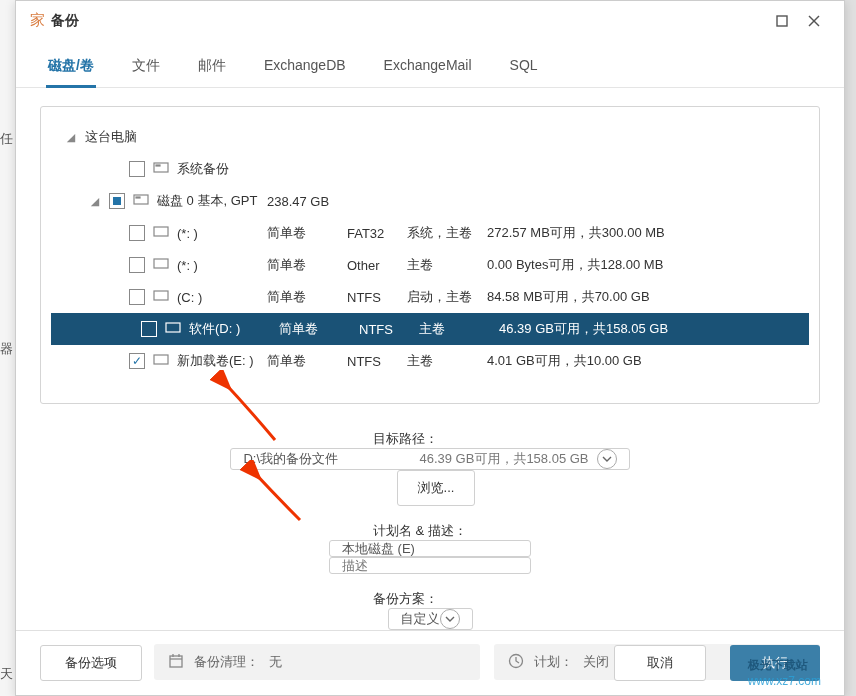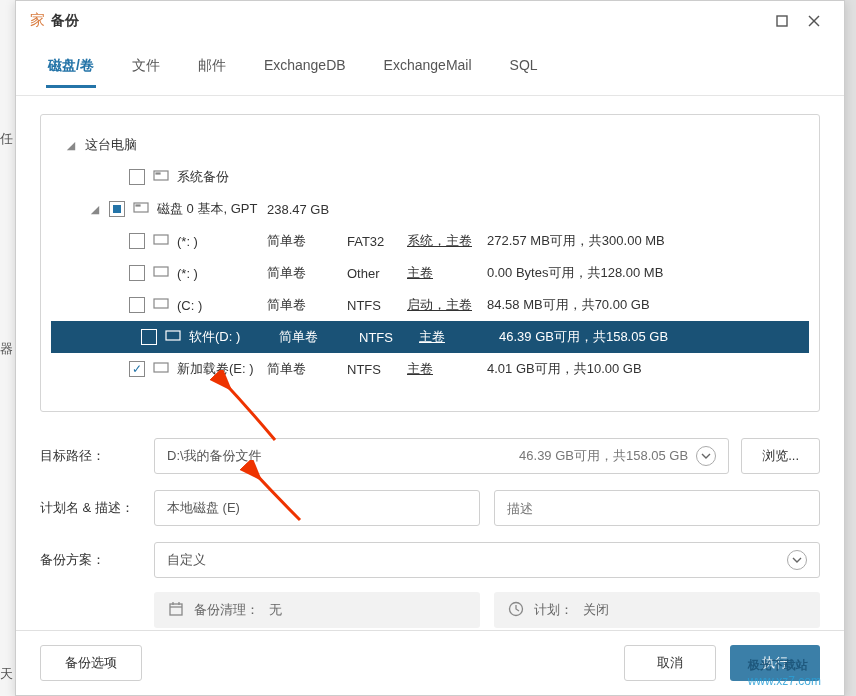--- a/index.html
+++ b/index.html
@@ -5,53 +5,53 @@
 * { margin: 0; padding: 0; box-sizing: border-box; font-family: "Microsoft YaHei", Arial, sans-serif; }
 body { background: #e0e0e0; width: 856px; height: 696px; overflow: hidden; position: relative; }
 .left-bg { position: absolute; left: 0; top: 0; width: 15px; height: 100%; background: #f5f5f5; }
 .left-bg-1 { position: absolute; left: 0; top: 130px; width: 15px; height: 30px; color: #555; font-size: 13px; }
 .left-bg-2 { position: absolute; left: 0; top: 340px; width: 15px; height: 30px; color: #555; font-size: 13px; }
 .left-bg-3 { position: absolute; left: 0; top: 665px; width: 15px; height: 30px; color: #555; font-size: 13px; }
 .dialog { position: absolute; left: 15px; top: 0; width: 830px; height: 696px; background: #fff; border: 1px solid #ccc; box-shadow: 0 2px 10px rgba(0,0,0,0.15); }
 .titlebar { height: 40px; display: flex; align-items: center; padding: 0 14px; border-bottom: 1px solid transparent; }
 .titlebar .title-text { flex: 1; font-size: 14px; color: #333; font-weight: bold; }
 .titlebar .wbtn { width: 32px; height: 28px; display: flex; align-items: center; justify-content: center; cursor: pointer; color: #555; }
-.tabs { display: flex; gap: 34px; padding: 10px 30px 8px; border-bottom: 1px solid #e5e5e5; }
+.tabs { display: flex; gap: 34px; padding: 10px 30px 0; border-bottom: 1px solid #e5e5e5; }
 .tab { padding: 6px 2px 12px; font-size: 14px; color: #555; cursor: pointer; position: relative; }
 .tab.active { color: #2474a8; font-weight: bold; }
 .tab.active::after { content: ''; position: absolute; bottom: -1px; left: 0; right: 0; height: 3px; background: #2474a8; }
 .content { padding: 18px 24px; }
 .tree-box { border: 1px solid #d5d5d5; border-radius: 3px; padding: 14px 10px; height: 298px; overflow: hidden; }
 .tree-row { display: flex; align-items: center; height: 32px; font-size: 13px; color: #333; cursor: pointer; }
 .tree-row.hover { background: #1a5276; color: #fff; }
 .tree-row .col-exp { width: 16px; text-align: center; color: #888; font-size: 11px; margin-right: 6px; }
 .tree-row .col-chk { width: 16px; height: 16px; border: 1px solid #888; margin-right: 8px; display: flex; align-items: center; justify-content: center; }
 .tree-row .col-chk.checked::after { content: '✓'; font-size: 12px; color: #2474a8; }
 .tree-row .col-chk.partial::after { content: ''; width: 8px; height: 8px; background: #2474a8; }
 .tree-row.hover .col-chk { border-color: #fff; }
 .tree-row .col-icon { width: 18px; margin-right: 6px; color: #888; }
 .tree-row.hover .col-icon { color: #fff; }
 .tree-row .col-name { width: 120px; }
 .tree-row .col-type { width: 80px; }
 .tree-row .col-fs { width: 60px; }
-.tree-row .col-role { width: 80px; text-decoration: underline; }
+.tree-row .col-role { width: 80px; }
 .tree-row .col-space { flex: 1; }
 .form-area { margin-top: 26px; }
-.form-row { display: flex; align-items: center; margin-bottom: 16px; }
+.form-row { display: flex; align-items: center; margin-bottom: 16px; flex-direction: column; }
 .form-label { width: 114px; font-size: 13px; color: #333; }
 .input-box { flex: 1; border: 1px solid #d0d0d0; border-radius: 3px; height: 36px; display: flex; align-items: center; padding: 0 12px; font-size: 13px; color: #555; background: #fff; }
 .input-box input { border: none; outline: none; flex: 1; font-size: 13px; color: #555; }
 .input-box .free-space { color: #777; margin-right: 8px; }
 .input-box .chev-icon { width: 20px; height: 20px; border: 1px solid #aaa; border-radius: 50%; display: flex; align-items: center; justify-content: center; }
 .browse-btn { margin-left: 12px; height: 36px; border: 1px solid #d0d0d0; border-radius: 3px; padding: 0 20px; font-size: 13px; color: #333; background: #fff; cursor: pointer; }
 .half { flex: 1; align-items: center; }
 .gap { width: 14px; }
 .info-row { display: flex; gap: 14px; margin-top: 14px; margin-left: 114px; }
 .info-box { flex: 1; background: #f2f2f2; border-radius: 3px; height: 36px; display: flex; align-items: center; padding: 0 14px; font-size: 13px; color: #666; gap: 10px; }
-.footer { position: absolute; bottom: 0; left: 0; right: 0; border-top: 1px solid #e0e0e0; padding: 14px 24px; display: flex; align-items: center; }
+.footer { position: absolute; bottom: 0; left: 0; right: 0; border-top: 1px solid #e0e0e0; padding: 14px 24px; display: flex; align-items: center; gap: 10px; }
 .footer .opt-btn { height: 36px; border: 1px solid #d0d0d0; padding: 0 24px; font-size: 13px; color: #333; background: #fff; border-radius: 3px; cursor: pointer; }
 .footer .spacer { flex: 1; }
 .footer .cancel-btn { height: 36px; border: 1px solid #d0d0d0; padding: 0 32px; font-size: 13px; color: #333; background: #fff; border-radius: 3px; cursor: pointer; margin-right: 14px; }
 .footer .exec-btn { height: 36px; border: none; padding: 0 32px; font-size: 13px; color: #fff; background: #3b7fa8; border-radius: 3px; cursor: pointer; }
 .arrow-annot { position: absolute; pointer-events: none; }
 .arrow1 { left: 200px; top: 370px; }
 .arrow2 { left: 220px; top: 460px; }
 .watermark { position: absolute; right: 35px; bottom: 8px; font-size: 12px; color: #2a9fd6; opacity: 0.85; }
 .watermark .logo { color: #1a5276; font-weight: bold; }
 svg.disk-ic { width: 16px; height: 12px; }

